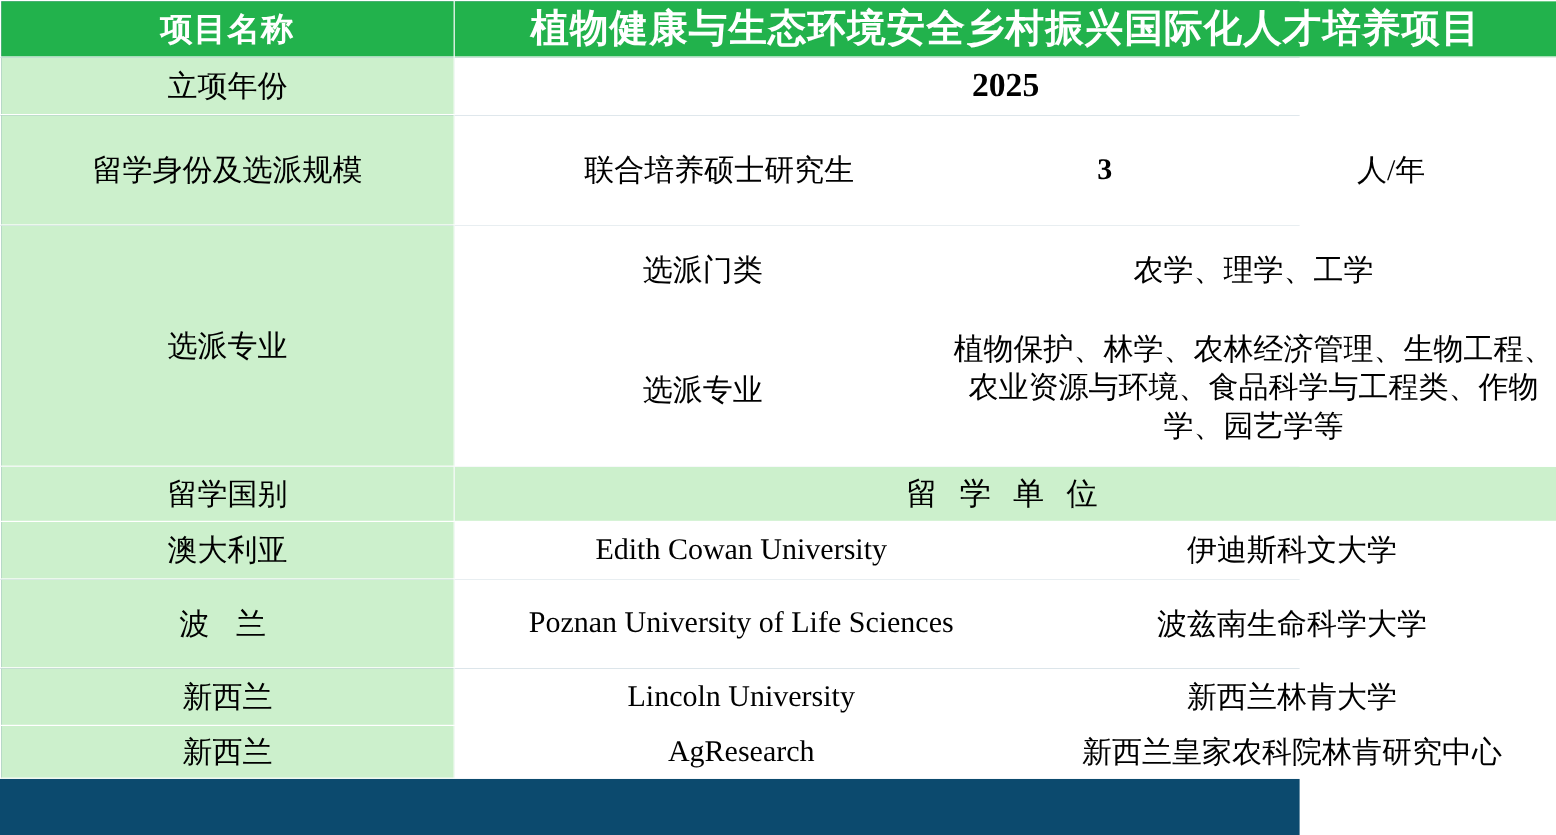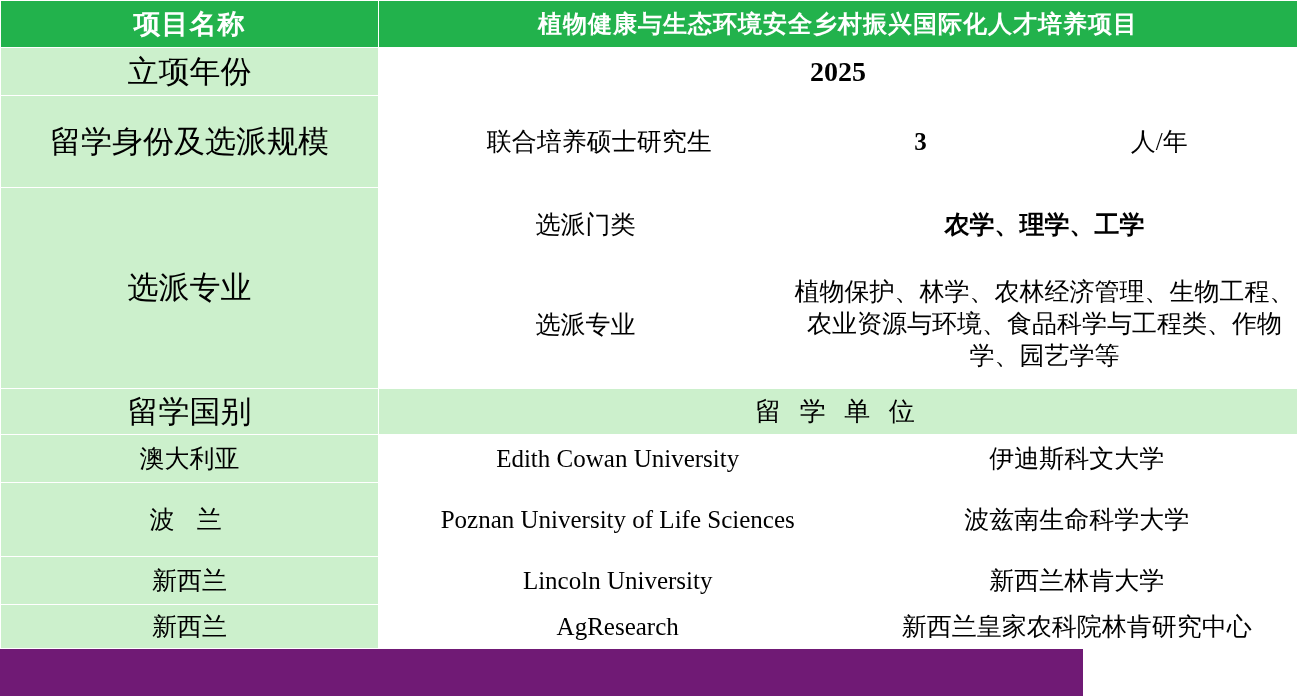--- a/index.html
+++ b/index.html
@@ -11,21 +11,21 @@
     width: 1297px;
     height: 696px;
     font-family: "Liberation Serif", "DejaVu Serif", serif;
     color: #000000;
     overflow: hidden;
   }
   .sheet {
     width: 1083px;
     height: 696px;
     position: relative;
-    background: #701a75;
+    background: #0c4a6e;
   }
   table.main {
     width: 1297px;
     border-collapse: collapse;
     table-layout: fixed;
   }
   td, th {
     padding: 0;
     vertical-align: middle;
     border: 1px solid #ffffff;
@@ -34,27 +34,27 @@
   .hdr {
     background: #22b24c;
     color: #ffffff;
     font-weight: bold;
     text-align: center;
     height: 46px;
     font-size: 27px;
     letter-spacing: 1px;
   }
   .hdr-title {
-    font-size: 24px;
+    font-size: 32px;
   }
   
   .lbl {
     background: #ccf0cc;
     text-align: center;
-    font-size: 31px;
+    font-size: 25px;
     width: 378px;
     color: #000;
   }
   .val {
     background: #ffffff;
     text-align: center;
     font-size: 25px;
   }
   .bold {
     font-weight: bold;
@@ -78,21 +78,21 @@
   .c-right{ width: 30%; }
   .unit-num { font-weight: bold; font-size: 26px; text-align: right; padding-right: 18px; }
   .unit-txt { text-align: left; padding-left: 6px; }
   .major-list {
     font-weight: normal;
     line-height: 1.28;
     font-size: 25px;
     padding: 0 22px;
     text-align: center;
   }
-  .cat-val { font-weight: bold; font-size: 25px; }
+  .cat-val { font-weight: normal; font-size: 25px; }
   .subhdr {
     background: #ccf0cc;
     text-align: center;
     font-size: 26px;
     letter-spacing: 6px;
     height: 44px;
   }
   .uni-en {
     text-align: center;
     font-size: 25px;

